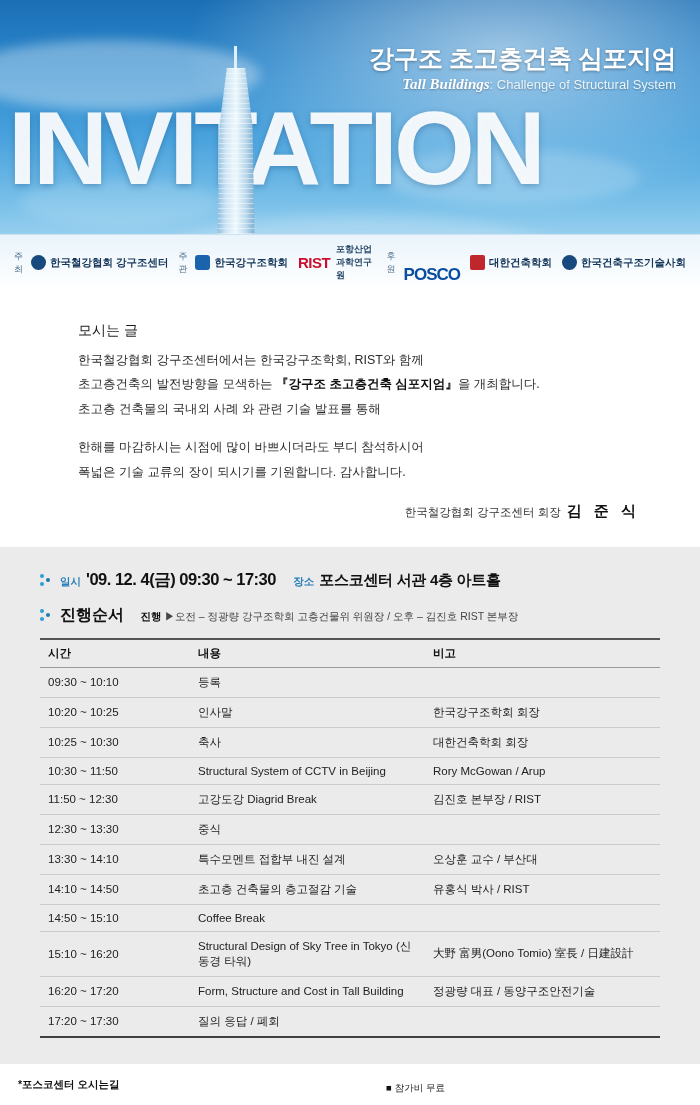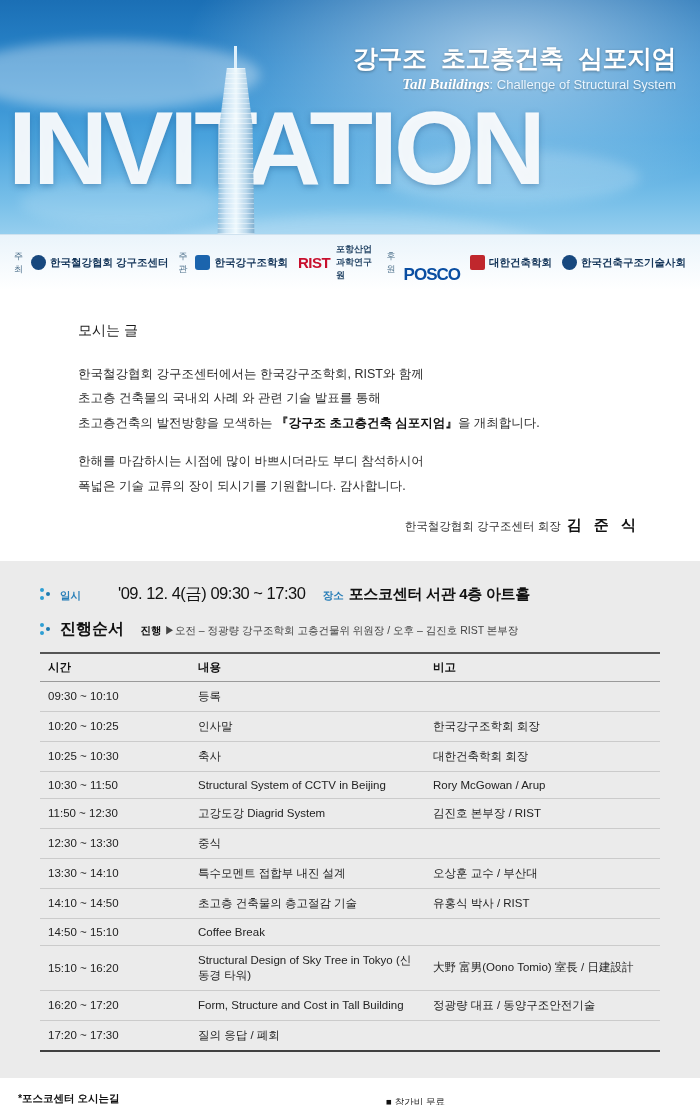--- a/index.html
+++ b/index.html
@@ -30,21 +30,20 @@
   }
   .c1 { width:300px; height:70px; left:-40px; top:40px; }
   .c2 { width:260px; height:55px; left:380px; top:150px; opacity:.5;}
   .c3 { width:420px; height:90px; left:150px; top:215px; opacity:.55;}
   .c4 { width:200px; height:46px; left:20px; top:180px; opacity:.4;}
 
   .hero-title {
     position:absolute; right:24px; top:42px; text-align:right;
     color:#fff; font-size:25px; font-weight:bold; letter-spacing:-0.5px;
     text-shadow:0 1px 3px rgba(0,0,0,.35);
-    font-family:Liberation Mono, monospace;
   }
   .hero-sub {
     position:absolute; right:24px; top:76px; text-align:center;
     color:#eaf6ff; font-size:13px;
     text-shadow:0 1px 2px rgba(0,0,0,.3);
   }
   .hero-sub i { font-family:"Liberation Serif", serif; font-style:italic; font-weight:bold; font-size:15px; color:#fff;}
 
   .invitation {
     position:absolute; left:8px; top:96px;
@@ -97,21 +96,21 @@
   .sp-dot.sq  { border-radius:2px; background:#c0272d; }
   .sp-rist { color:#c8102e; font-size:15px; font-weight:bold; letter-spacing:-0.5px;text-align:right;}
   .sp-rist-sub { font-size:9px; color:#2a4a6a; font-weight:bold;}
   .sp-posco { color:#0a4ea2; font-size:17px; font-weight:bold; letter-spacing:-1px;margin-top:24px;}
 
   
   .greeting {
     position:relative; padding:32px 60px 26px 78px;
     background:#fff;
   }
-  .g-head { font-size:14px; color:#1a1a1a; margin-bottom:22px; }
+  .g-head { font-size:14px; color:#1a1a1a; margin-bottom:8px; }
   .g-line { font-size:12.5px; color:#2b2b2b; line-height:1.95; }
   .g-line b { font-weight:bold; color:#111; }
   .g-gap { height:14px; }
   .g-sign { text-align:right; font-size:11.5px; color:#333; margin-top:18px; }
   .g-sign .nm { font-size:15px; font-weight:bold; letter-spacing:4px; margin-left:6px; color:#111;}
 
   
   .program {
     background:#ebebeb;
     padding:22px 40px 26px 40px;
@@ -119,21 +118,21 @@
   .pdot {
     display:inline-block; width:14px; height:14px; margin-right:6px; vertical-align:-2px;
     position:relative;
   }
   .pdot i { position:absolute; width:4px; height:4px; border-radius:50%; background:#2e9fd4; }
   .pdot i:nth-child(1){ left:0; top:1px;} .pdot i:nth-child(2){ left:6px; top:5px; background:#1d7ab0;}
   .pdot i:nth-child(3){ left:0; top:9px;}
 
   .p-row1 { font-size:12px; color:#222; margin-bottom:14px; }
   .lbl { font-size:10.5px; color:#2a7fb8; font-weight:bold; margin-right:5px;}
-  .p-when { font-size:16.5px; font-weight:normal; color:#111; letter-spacing:-0.5px;margin-left:32px;}
+  .p-when { font-size:16.5px; font-weight:bold; color:#111; letter-spacing:-0.5px;}
   .p-where { font-size:15px; font-weight:bold; color:#111; letter-spacing:-0.3px;}
 
   .p-title { font-size:16px; font-weight:bold; color:#111; display:inline-block; }
   .p-host { font-size:10.5px; color:#444; margin-left:12px; }
   .p-host b{ color:#111; }
 
   table.sched { width:100%; border-collapse:collapse; margin-top:12px; }
   table.sched th {
     text-align:left; font-size:11.5px; font-weight:bold; color:#111;
     padding:6px 8px; border-top:2px solid #555; border-bottom:1px solid #9a9a9a;
@@ -229,24 +228,24 @@
         <span class="sp-dot"></span>
         <span>한국건축구조기술사회</span>
       </span>
     </div>
   </div>
 </div>
 
 <div class="greeting">
   <div class="g-head">모시는 글</div>
   <div class="g-line">한국철강협회 강구조센터에서는 한국강구조학회, RIST와 함께</div>
-  <div class="g-line">초고층 건축물의 국내외 사례 와 관련 기술 발표를 통해</div>
   <div class="g-line">
     <span>초고층건축의 발전방향을 모색하는 </span><b>『강구조 초고층건축 심포지엄』</b><span>을 개최합니다.</span>
   </div>
+  <div class="g-line">초고층 건축물의 국내외 사례 와 관련 기술 발표를 통해</div>
   <div class="g-gap"></div>
   <div class="g-line">한해를 마감하시는 시점에 많이 바쁘시더라도 부디 참석하시어</div>
   <div class="g-line">폭넓은 기술 교류의 장이 되시기를 기원합니다.  감사합니다.</div>
   <div class="g-sign">
     <span>한국철강협회 강구조센터 회장</span><span class="nm">김 준 식</span>
   </div>
 </div>
 
 <div class="program">
   <div class="p-row1">
@@ -283,21 +282,21 @@
           <td class="c-content">축사</td>
           <td class="c-note">대한건축학회 회장</td>
         </tr>
         <tr>
           <td class="c-time">10:30 ~ 11:50</td>
           <td class="c-content">Structural System of CCTV in Beijing</td>
           <td class="c-note">Rory McGowan / Arup</td>
         </tr>
         <tr>
           <td class="c-time">11:50 ~ 12:30</td>
-          <td class="c-content">고강도강 Diagrid System</td>
+          <td class="c-content">고강도강 Diagrid Break</td>
           <td class="c-note">김진호 본부장 / RIST</td>
         </tr>
         <tr>
           <td class="c-time">12:30 ~ 13:30</td>
           <td class="c-content">중식</td>
           <td class="c-note"></td>
         </tr>
         <tr>
           <td class="c-time">13:30 ~ 14:10</td>
           <td class="c-content">특수모멘트 접합부 내진 설계</td>

